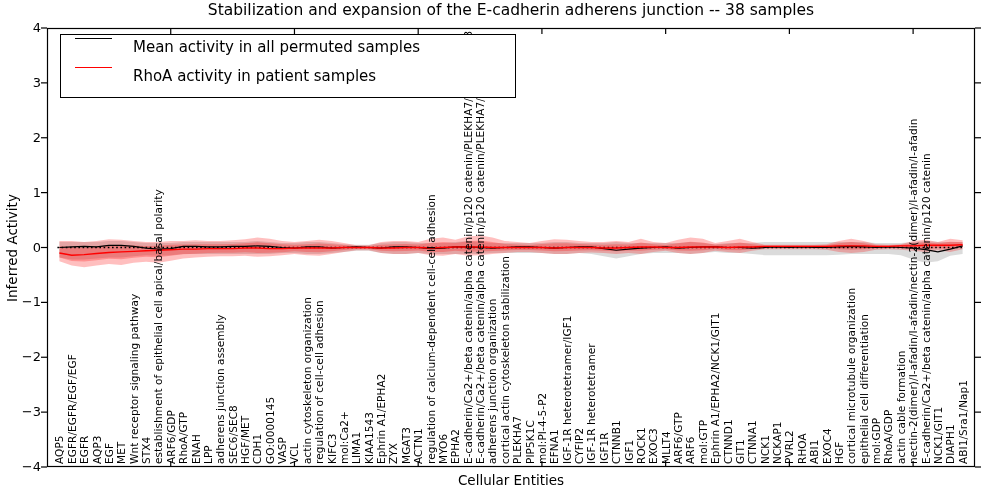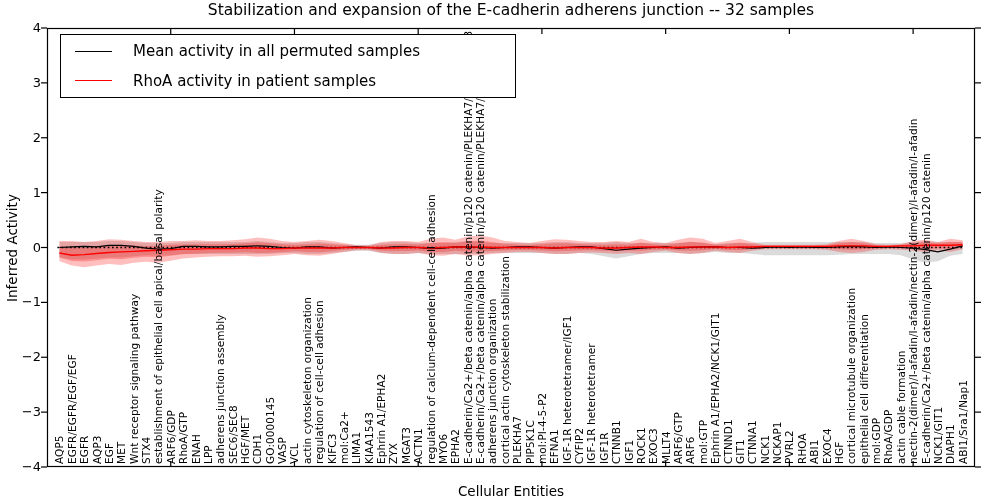--- a/index.html
+++ b/index.html
@@ -10,38 +10,38 @@
   }
   .title{
     position:absolute;left:47px;width:928px;top:1px;text-align:center;
     font-size:15.5px;white-space:nowrap;
   }
   .ylabel{
     position:absolute;left:-58px;top:240px;width:140px;text-align:center;
     font-size:13.5px;transform:rotate(-90deg);transform-origin:center center;
   }
   .xlabel{
-    position:absolute;left:47px;width:928px;bottom:1px;text-align:center;
+    position:absolute;left:47px;width:928px;bottom:12px;text-align:center;
     font-size:13.5px;
     margin-top:6px;
   }
   .ytick{
     position:absolute;left:0;width:41px;text-align:right;font-size:13px;
     line-height:16px;
   }
   .xtick{
     position:absolute;font-size:10.5px;line-height:11px;white-space:pre;
     letter-spacing:0.08px;transform:rotate(-90deg);transform-origin:0 0;
   }
   .legend{
     position:absolute;left:60px;top:34px;width:456px;height:64px;
     background:#ffffff;border:1.6px solid #000;box-sizing:border-box;
     display:flex;flex-direction:column;justify-content:space-evenly;
   }
-  .legend-row{display:flex;align-items:center;height:27px;}
+  .legend-row{display:flex;height:27px;}
   .legend-line{width:37px;height:0;border-top:1.6px solid #000;margin-left:14px;flex:none;}
   .legend-label{margin-left:21px;font-size:15px;white-space:nowrap;}
   svg{position:absolute;left:0;top:0;}
 </style>
 </head>
 <body>
 
 <div class="fig">
 
   <svg id="plot" width="1000" height="500">
@@ -79,21 +79,21 @@
       <line x1="541.92" y1="28" x2="541.92" y2="34" stroke="#000" stroke-width="1.2"></line>
       <line x1="541.92" y1="461" x2="541.92" y2="467" stroke="#000" stroke-width="1.2"></line>
       <line x1="665.65" y1="28" x2="665.65" y2="34" stroke="#000" stroke-width="1.2"></line>
       <line x1="665.65" y1="461" x2="665.65" y2="467" stroke="#000" stroke-width="1.2"></line>
       <line x1="789.38" y1="28" x2="789.38" y2="34" stroke="#000" stroke-width="1.2"></line>
       <line x1="789.38" y1="461" x2="789.38" y2="467" stroke="#000" stroke-width="1.2"></line>
       <line x1="913.1099999999999" y1="28" x2="913.1099999999999" y2="34" stroke="#000" stroke-width="1.2"></line>
       <line x1="913.1099999999999" y1="461" x2="913.1099999999999" y2="467" stroke="#000" stroke-width="1.2"></line>
     </svg>
 
-  <div class="title">Stabilization and expansion of the E-cadherin adherens junction -- 32 samples</div>
+  <div class="title">Stabilization and expansion of the E-cadherin adherens junction -- 38 samples</div>
   <div class="ylabel">Inferred Activity</div>
   <div class="xlabel">Cellular Entities</div>
 
   <div id="yticks">
       <div class="ytick" style="top: 20px;">4</div>
       <div class="ytick" style="top: 74.875px;">3</div>
       <div class="ytick" style="top: 129.75px;">2</div>
       <div class="ytick" style="top: 184.625px;">1</div>
       <div class="ytick" style="top: 239.5px;">0</div>
       <div class="ytick" style="top: 294.375px;">−1</div>

